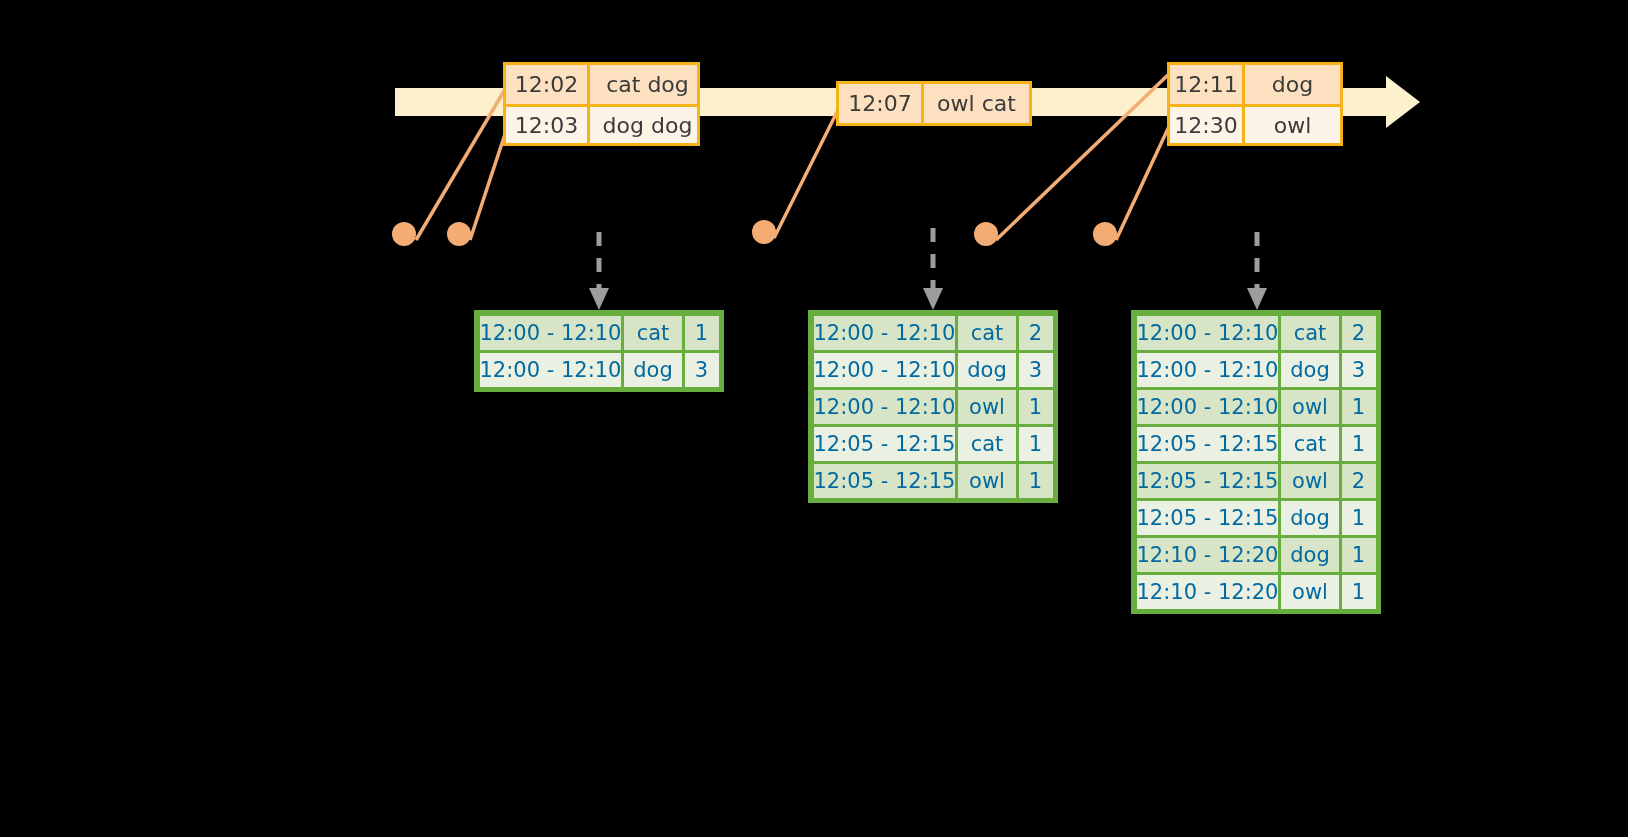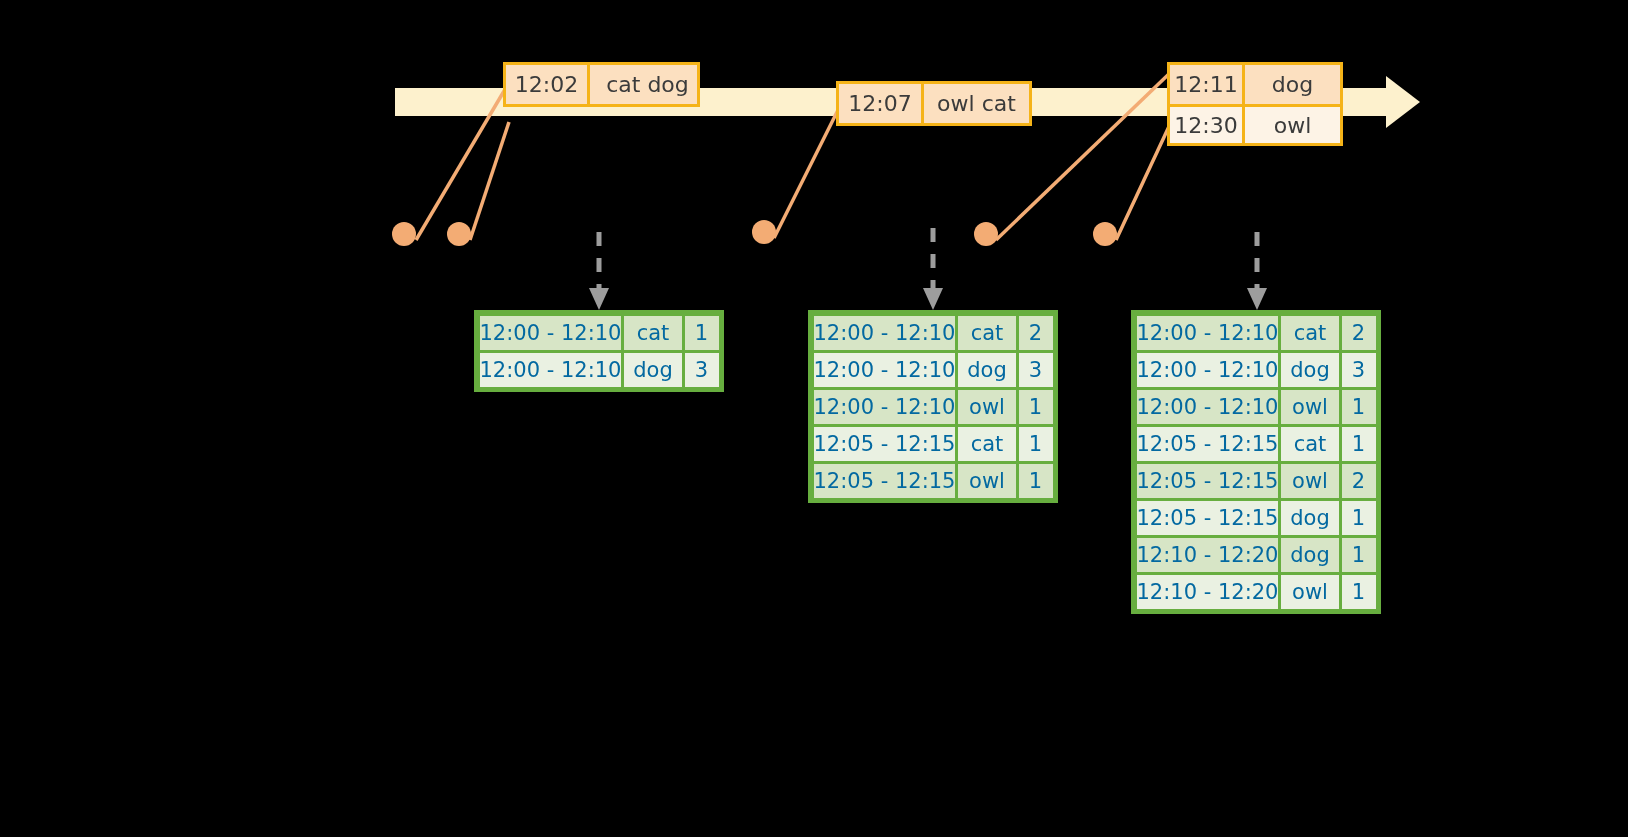--- a/index.html
+++ b/index.html
@@ -123,20 +123,24 @@
   <div class="dot" style="left:447px;top:222px;"></div>
   <div class="dot" style="left:752px;top:220px;"></div>
   <div class="dot" style="left:974px;top:222px;"></div>
   <div class="dot" style="left:1093px;top:222px;"></div>
 
   <div class="evt" id="evt-a">
     <div class="evt-row shade">
       <div class="evt-time">12:02</div>
       <div class="evt-words">cat dog</div>
     </div>
+    <div class="evt-row plain">
+      <div class="evt-time">12:03</div>
+      <div class="evt-words">dog dog</div>
+    </div>
   </div>
 
   <div class="evt" id="evt-b">
     <div class="evt-row shade">
       <div class="evt-time">12:07</div>
       <div class="evt-words">owl cat</div>
     </div>
   </div>
 
   <div class="evt" id="evt-c">

